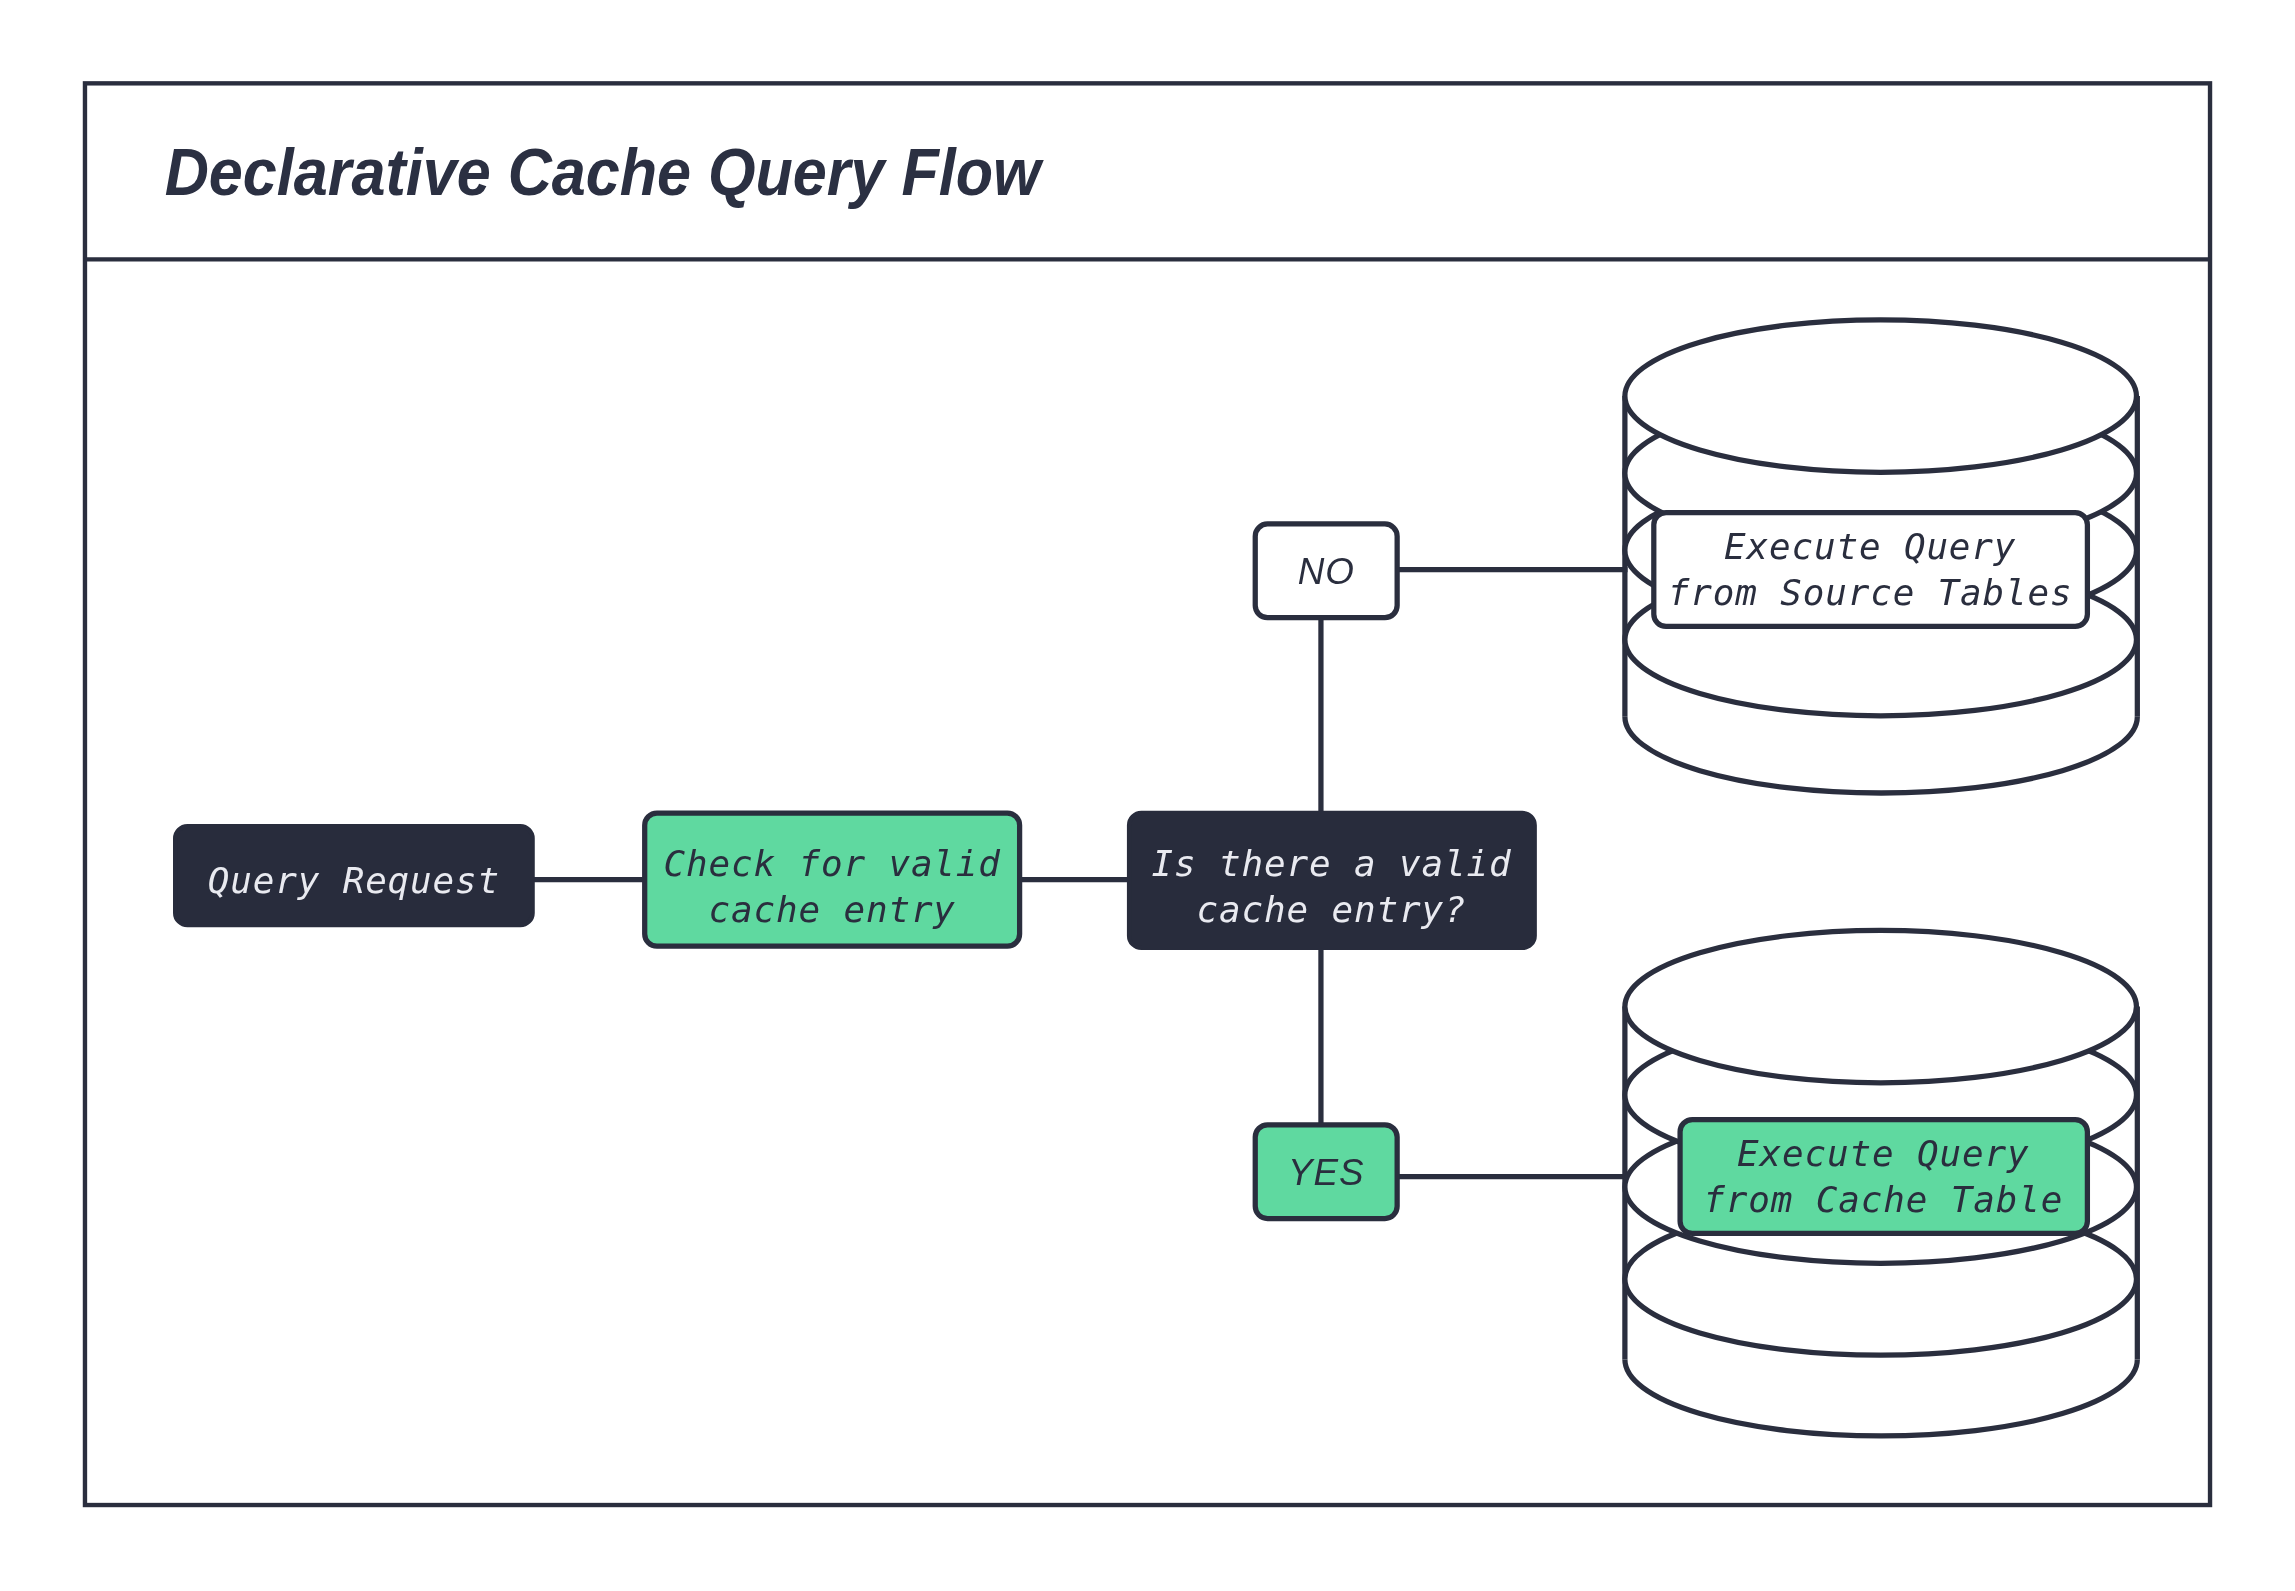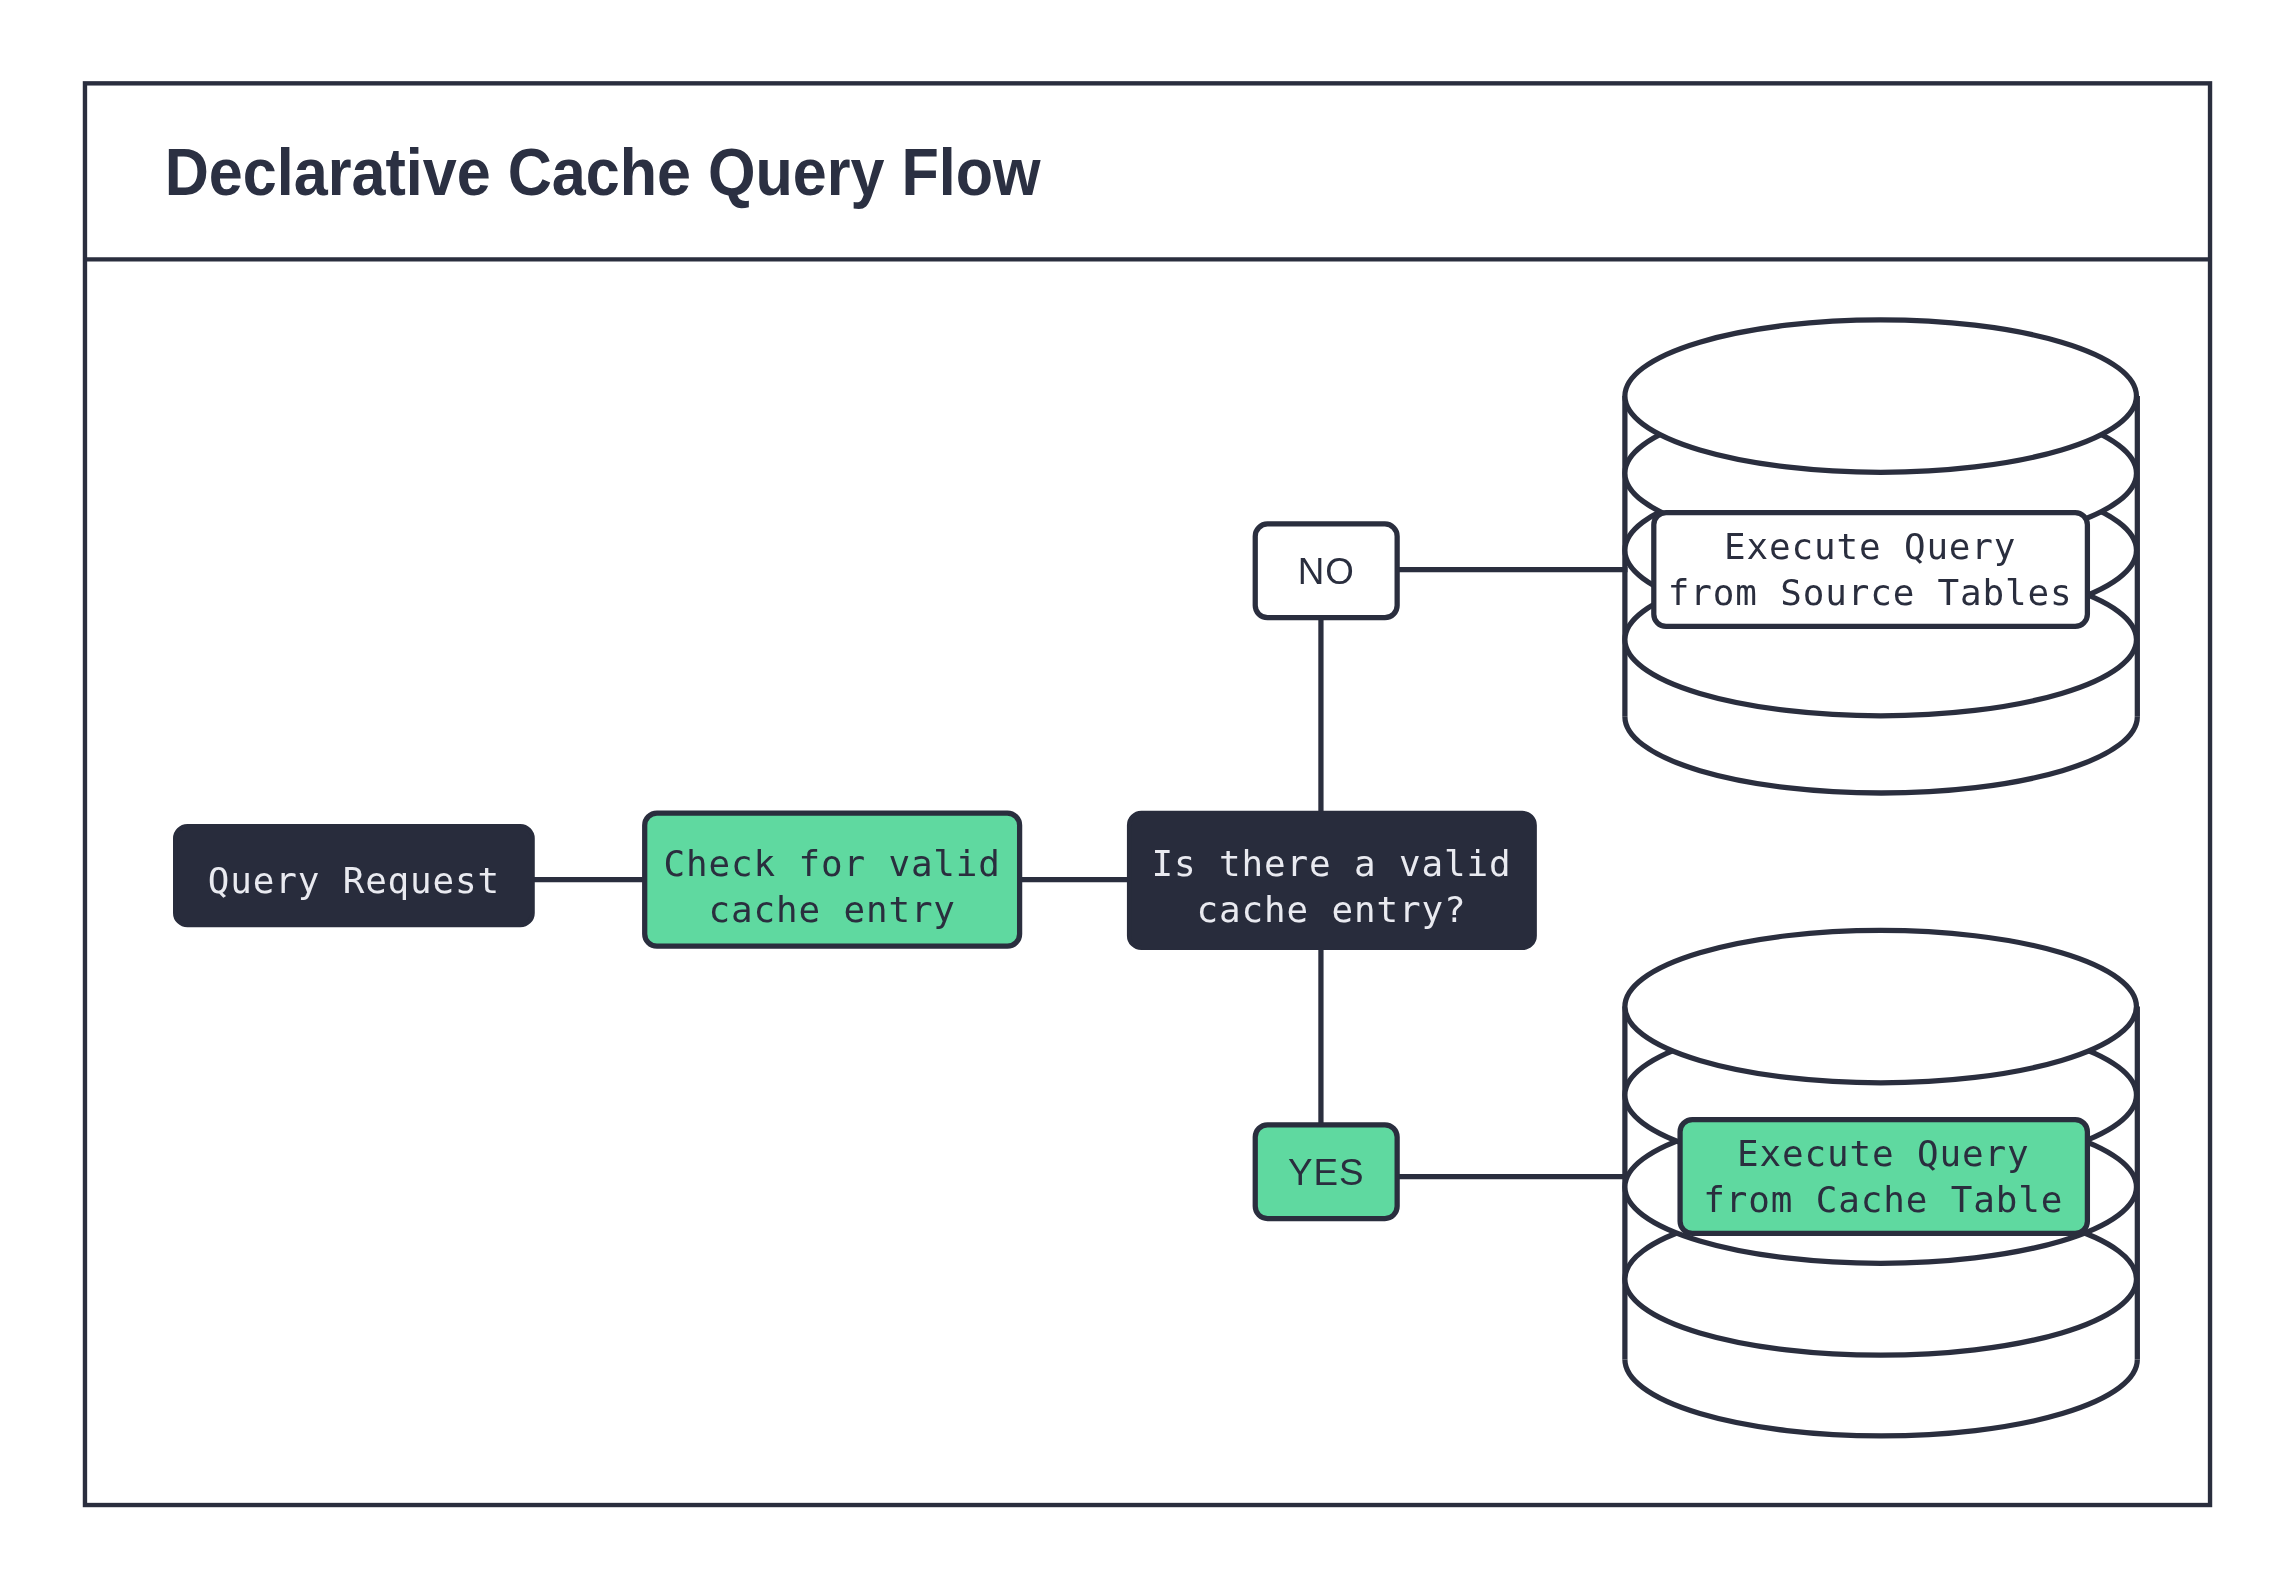--- a/index.html
+++ b/index.html
@@ -11,20 +11,21 @@
     width: 2295px;
     height: 1591px;
     font-family: "Liberation Sans", sans-serif;
     overflow: hidden;
   }
   #stage {
     position: relative;
     width: 2099px;
     height: 1591px;
     background: #ffffff;
+    font-style: italic;
   }
   svg.diagram {
     position: absolute;
     left: 0;
     top: 0;
     width: 2295px;
     height: 1591px;
     display: block;
   }
   .frame-rect {

